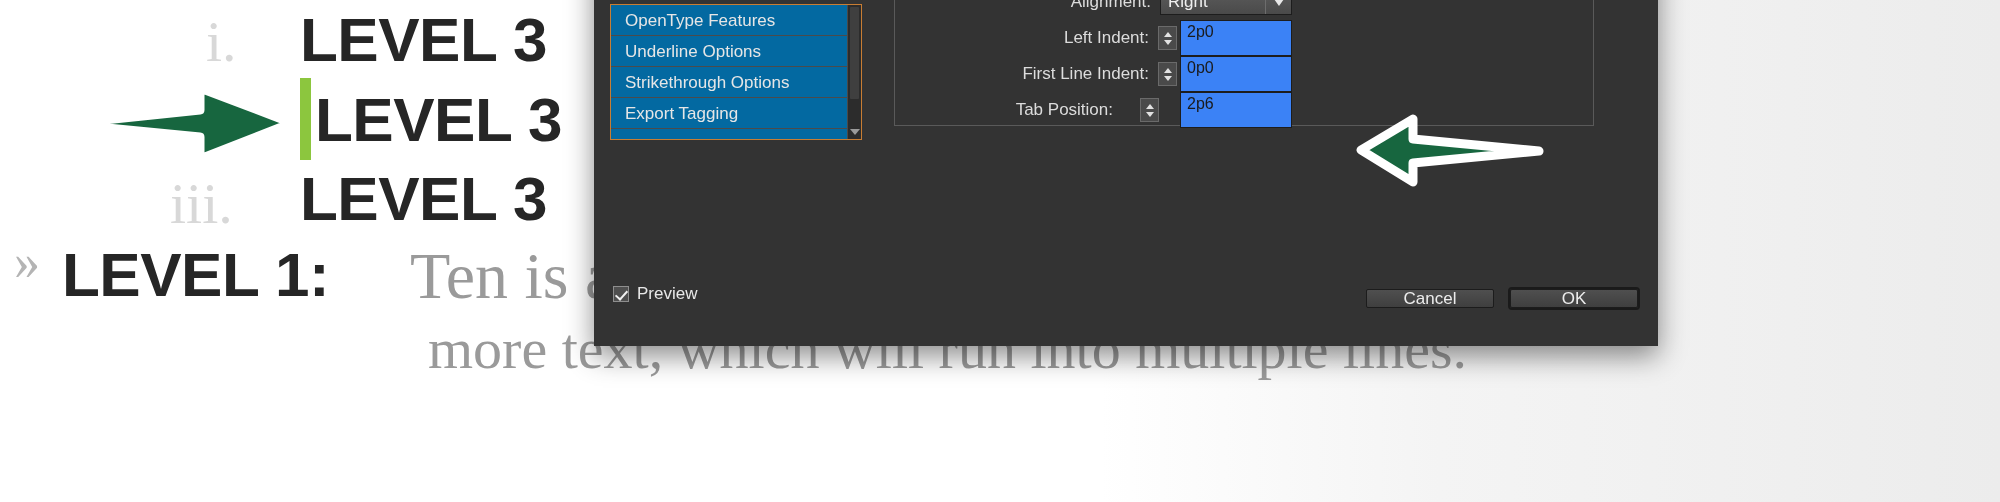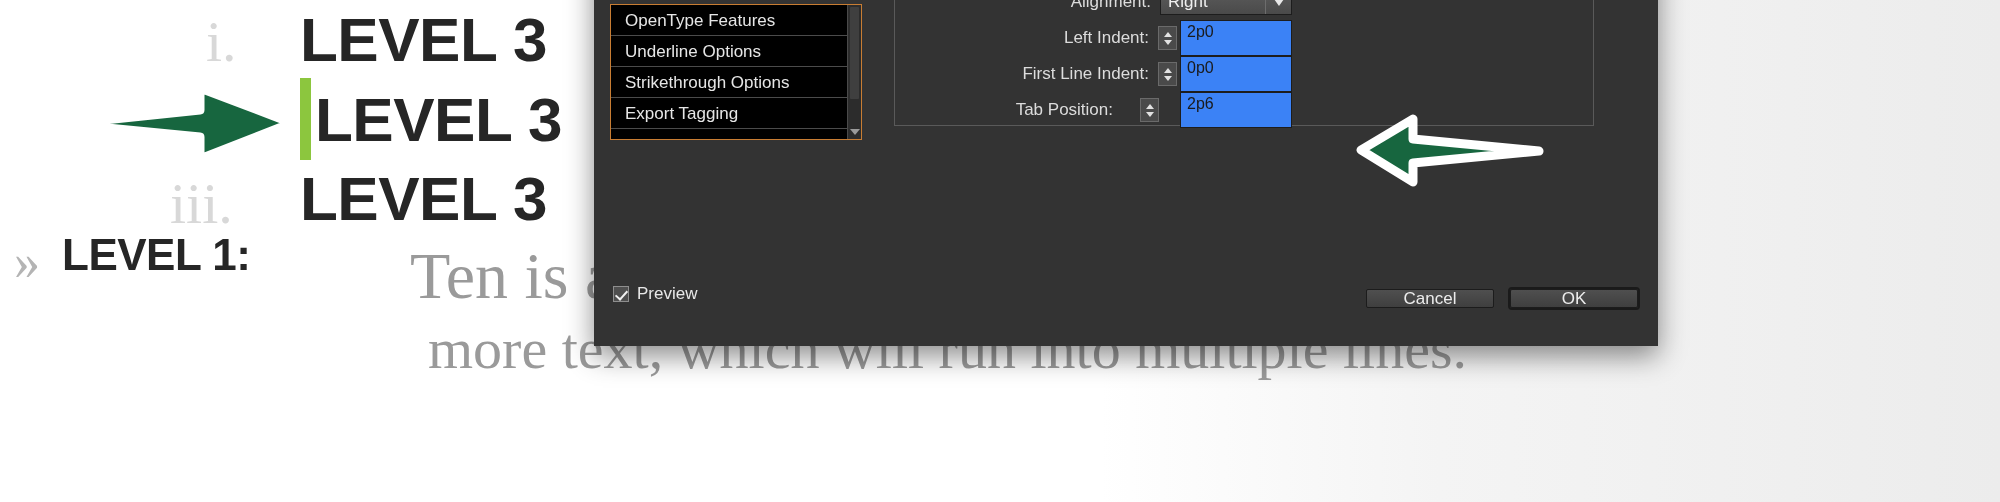--- a/index.html
+++ b/index.html
@@ -58,21 +58,21 @@
     left: 594px; top: -62px;
     width: 1064px; height: 408px;
     background: #333333;
     box-shadow: 0 10px 26px rgba(0,0,0,0.45);
   }
   
   #list-panel {
     position: absolute;
     left: 16px; top: 66px;
     width: 252px; height: 136px;
-    background: #000000;
+    background: #0369a1;
     border: 1px solid #c87d33;
   }
   #list-scroll {
     position: absolute;
     left: 0; top: 0; right: 14px; bottom: 0;
     overflow: hidden;
   }
   .list-item {
     height: 31px;
     line-height: 31px;
@@ -236,21 +236,21 @@
     <div class="doc-num" style="left:206px; top:8px; font-size:58px;">i.</div>
     <div class="doc-line" style="left:300px; top:4px; font-size:62px;">LEVEL 3</div>
 
     <div class="cursor-bar" style="left:300px; top:78px; width:11px; height:82px;"></div>
     <div class="doc-line" style="left:315px; top:84px; font-size:62px;">LEVEL 3</div>
 
     <div class="doc-num" style="left:170px; top:170px; font-size:58px;">iii.</div>
     <div class="doc-line" style="left:300px; top:163px; font-size:62px;">LEVEL 3</div>
 
     <div class="doc-num" style="left:14px; top:232px; font-size:52px; color:#b4b4b4;">»</div>
-    <div class="doc-line" style="left:62px; top:230px; font-size:44px;">LEVEL 1:</div>
+    <div class="doc-line" style="left:62px; top:239px; font-size:62px;">LEVEL 1:</div>
     <div class="doc-body" style="left:410px; top:238px; font-size:66px;">Ten is at the root of the decimal system. This is</div>
     <div class="doc-body" style="left:428px; top:315px; font-size:58px;">more text, which will run into multiple lines.</div>
   </div>
 
   <div id="dialog">
 
     <div id="list-panel">
       <div id="list-scroll">
         <div class="list-item">OpenType Features</div>
         <div class="list-item">Underline Options</div>

